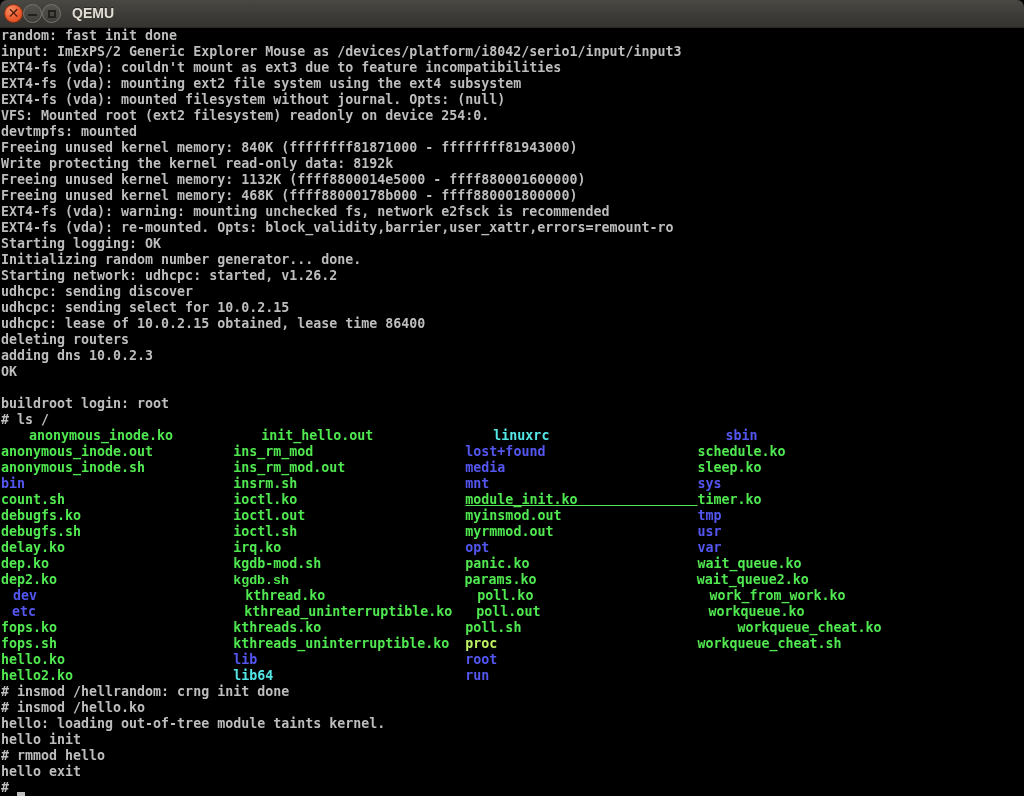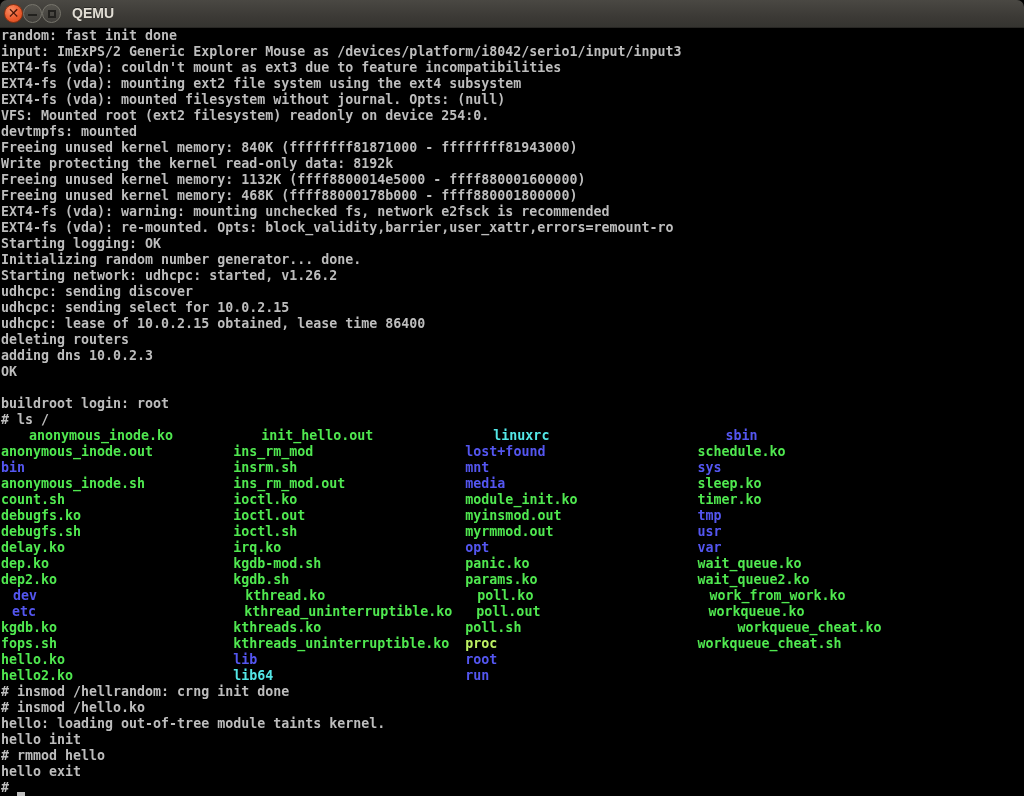--- a/index.html
+++ b/index.html
@@ -151,31 +151,31 @@
       <div class="trm-line">udhcpc: sending select for 10.0.2.15</div>
       <div class="trm-line">udhcpc: lease of 10.0.2.15 obtained, lease time 86400</div>
       <div class="trm-line">deleting routers</div>
       <div class="trm-line">adding dns 10.0.2.3</div>
       <div class="trm-line">OK</div>
       <div class="trm-line"></div>
       <div class="trm-line">buildroot login: root</div>
       <div class="trm-line"># ls /</div>
       <div class="trm-line"><span style="color: rgb(80, 232, 80); padding-left: 28px;">anonymous_inode.ko           </span><span style="color: rgb(80, 232, 80);">init_hello.out               </span><span style="color: rgb(84, 232, 232);">linuxrc                      </span><span style="color: rgb(84, 86, 240);">sbin</span></div>
       <div class="trm-line"><span style="color: rgb(80, 232, 80); text-align: right;">anonymous_inode.out          </span><span style="color: rgb(80, 232, 80);">ins_rm_mod                   </span><span style="color: rgb(84, 86, 240);">lost+found                   </span><span style="color: rgb(80, 232, 80);">schedule.ko</span></div>
+      <div class="trm-line"><span style="color: rgb(80, 232, 80);">anonymous_inode.sh           </span><span style="color: rgb(80, 232, 80);">ins_rm_mod.out               </span><span style="color: rgb(84, 86, 240);">media                        </span><span style="color: rgb(80, 232, 80);">sleep.ko</span></div>
       <div class="trm-line"><span style="color: rgb(84, 86, 240);">bin                          </span><span style="color: rgb(80, 232, 80);">insrm.sh                     </span><span style="color: rgb(84, 86, 240);">mnt                          </span><span style="color: rgb(84, 86, 240);">sys</span></div>
-      <div class="trm-line"><span style="color: rgb(80, 232, 80);">anonymous_inode.sh           </span><span style="color: rgb(80, 232, 80);">ins_rm_mod.out               </span><span style="color: rgb(84, 86, 240);">media                        </span><span style="color: rgb(80, 232, 80);">sleep.ko</span></div>
-      <div class="trm-line"><span style="color: rgb(80, 232, 80);">count.sh                     </span><span style="color: rgb(80, 232, 80);">ioctl.ko                     </span><span style="color: rgb(80, 232, 80);">module_init.ko               </span><span style="color: rgb(80, 232, 80);">timer.ko</span></div>
+      <div class="trm-line"><span style="color: rgb(80, 232, 80);">count.sh                     </span><span style="color: rgb(80, 232, 80);">ioctl.ko                     </span><span style="color: rgb(80, 232, 80); text-decoration: underline;">module_init.ko               </span><span style="color: rgb(80, 232, 80);">timer.ko</span></div>
       <div class="trm-line"><span style="color: rgb(80, 232, 80);">debugfs.ko                   </span><span style="color: rgb(80, 232, 80);">ioctl.out                    </span><span style="color: rgb(80, 232, 80);">myinsmod.out                 </span><span style="color: rgb(84, 86, 240);">tmp</span></div>
       <div class="trm-line"><span style="color: rgb(80, 232, 80);">debugfs.sh                   </span><span style="color: rgb(80, 232, 80);">ioctl.sh                     </span><span style="color: rgb(80, 232, 80);">myrmmod.out                  </span><span style="color: rgb(84, 86, 240);">usr</span></div>
       <div class="trm-line"><span style="color: rgb(80, 232, 80);">delay.ko                     </span><span style="color: rgb(80, 232, 80);">irq.ko                       </span><span style="color: rgb(84, 86, 240);">opt                          </span><span style="color: rgb(84, 86, 240);">var</span></div>
       <div class="trm-line"><span style="color: rgb(80, 232, 80);">dep.ko                       </span><span style="color: rgb(80, 232, 80);">kgdb-mod.sh                  </span><span style="color: rgb(80, 232, 80);">panic.ko                     </span><span style="color: rgb(80, 232, 80);">wait_queue.ko</span></div>
-      <div class="trm-line"><span style="color: rgb(80, 232, 80);">dep2.ko                      </span><span style="color: rgb(80, 232, 80);">kgdb.sh                      </span><span style="color: rgb(80, 232, 80);">params.ko                    </span><span style="color: rgb(80, 232, 80);">wait_queue2.ko</span></div>
+      <div class="trm-line"><span style="color: rgb(80, 232, 80);">dep2.ko                      </span><span style="color: rgb(80, 232, 80); font-family: Liberation Mono, monospace;">kgdb.sh                      </span><span style="color: rgb(80, 232, 80);">params.ko                    </span><span style="color: rgb(80, 232, 80);">wait_queue2.ko</span></div>
       <div class="trm-line"><span style="color: rgb(84, 86, 240); padding-left: 12px;">dev                          </span><span style="color: rgb(80, 232, 80);">kthread.ko                   </span><span style="color: rgb(80, 232, 80);">poll.ko                      </span><span style="color: rgb(80, 232, 80);">work_from_work.ko</span></div>
       <div class="trm-line"><span style="color: rgb(84, 86, 240); padding-left: 11px;">etc                          </span><span style="color: rgb(80, 232, 80);">kthread_uninterruptible.ko   </span><span style="color: rgb(80, 232, 80);">poll.out                     </span><span style="color: rgb(80, 232, 80);">workqueue.ko</span></div>
-      <div class="trm-line"><span style="color: rgb(80, 232, 80);">kgdb.ko                      </span><span style="color: rgb(80, 232, 80);">kthreads.ko                  </span><span style="color: rgb(80, 232, 80);">poll.sh                      </span><span style="color: rgb(80, 232, 80); padding-left: 40px;">workqueue_cheat.ko</span></div>
+      <div class="trm-line"><span style="color: rgb(80, 232, 80);">fops.ko                      </span><span style="color: rgb(80, 232, 80);">kthreads.ko                  </span><span style="color: rgb(80, 232, 80);">poll.sh                      </span><span style="color: rgb(80, 232, 80); padding-left: 40px;">workqueue_cheat.ko</span></div>
       <div class="trm-line"><span style="color: rgb(80, 232, 80);">fops.sh                      </span><span style="color: rgb(80, 232, 80);">kthreads_uninterruptible.ko  </span><span style="color: #bef264;">proc                         </span><span style="color: rgb(80, 232, 80);">workqueue_cheat.sh</span></div>
       <div class="trm-line"><span style="color: rgb(80, 232, 80);">hello.ko                     </span><span style="color: rgb(84, 86, 240);">lib                          </span><span style="color: rgb(84, 86, 240);">root</span></div>
       <div class="trm-line"><span style="color: rgb(80, 232, 80);">hello2.ko                    </span><span style="color: rgb(84, 232, 232);">lib64                        </span><span style="color: rgb(84, 86, 240);">run</span></div>
       <div class="trm-line"># insmod /hellrandom: crng init done</div>
       <div class="trm-line"># insmod /hello.ko</div>
       <div class="trm-line">hello: loading out-of-tree module taints kernel.</div>
       <div class="trm-line">hello init</div>
       <div class="trm-line"># rmmod hello</div>
       <div class="trm-line">hello exit</div>
       <div class="trm-line"># <span class="cursor"></span></div>

